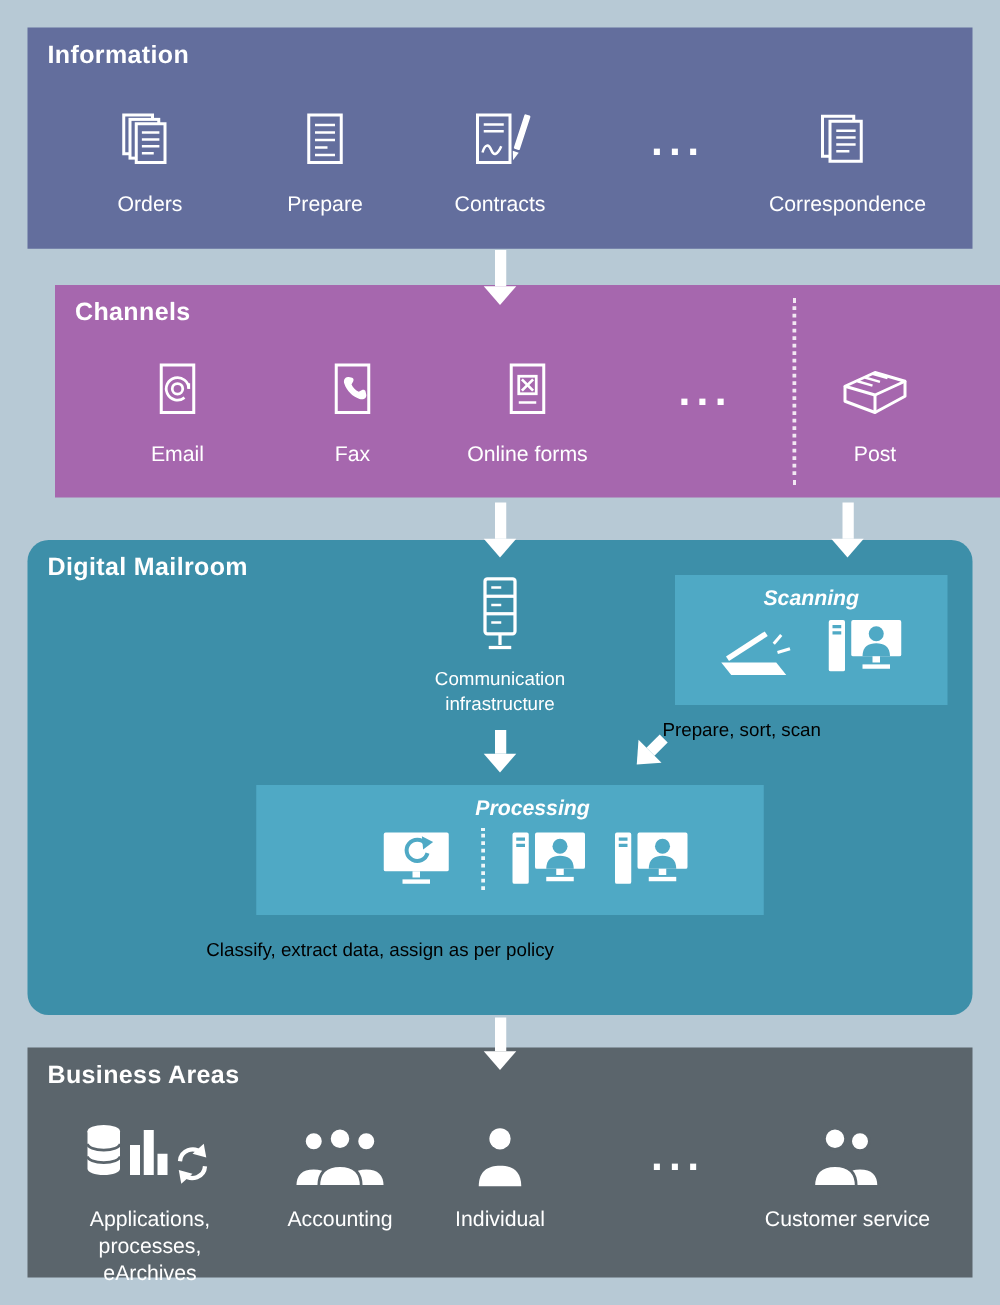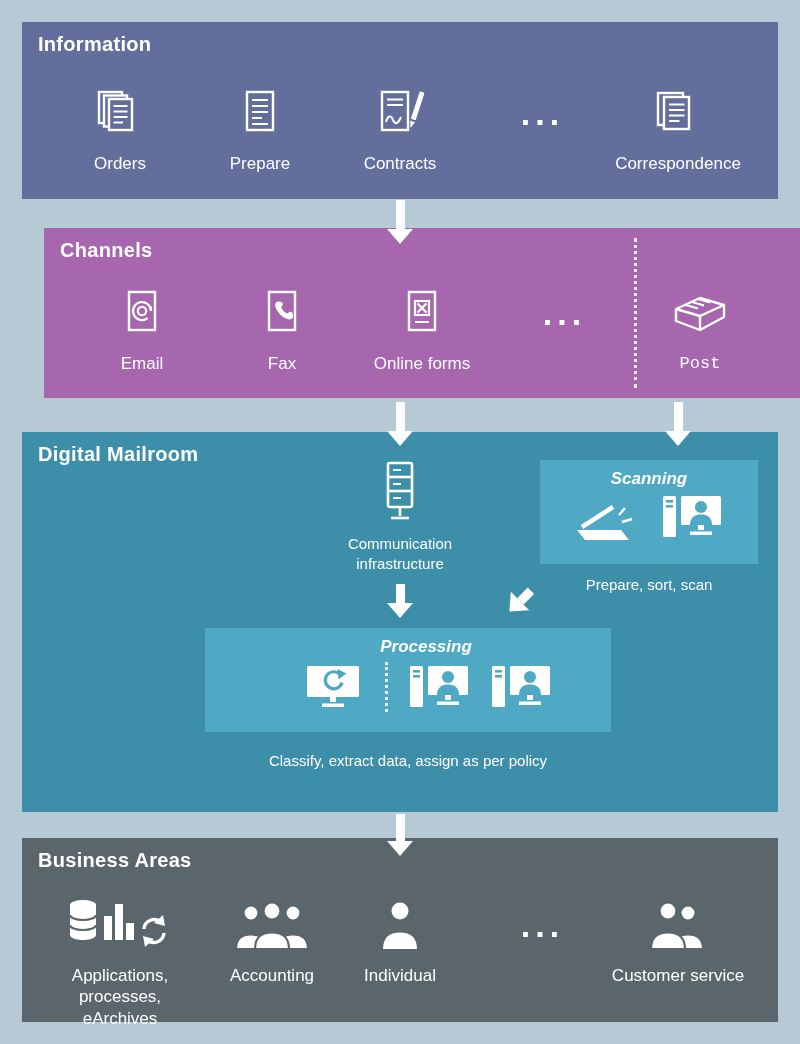--- a/index.html
+++ b/index.html
@@ -3,21 +3,21 @@
 <meta charset="utf-8">
 <style>
   * { margin:0; padding:0; box-sizing:border-box; }
   html,body { background:#b7c9d5; }
   body { font-family:"Liberation Sans", sans-serif; }
   .page { position:relative; width:800px; height:1044px; background:#b7c9d5; overflow:hidden; margin:0 auto; }
 
   .band { position:absolute; left:22px; width:756px; color:#fff; }
   #band-information { top:22px;  height:177px; background:#636e9d; }
   #band-channels    { top:228px; height:170px; background:#a667ae;margin-left:22px; }
-  #band-mailroom    { top:432px; height:380px; background:#3d8fa9; }
+  #band-mailroom    { top:432px; height:380px; background:#3d8fa9;border-radius:17px; }
   #band-business    { top:838px; height:184px; background:#5b656c;padding-left:10px; }
 
   .band-title { position:absolute; left:16px; top:11px; font-size:20px; font-weight:bold; letter-spacing:.3px; }
 
   .item { position:absolute; width:150px; text-align:center; color:#fff; }
   .item .icon { height:66px; display:flex; align-items:center; justify-content:center; }
   .item .label { font-size:17px; margin-top:7px; line-height:1.25; }
   .item .label.narrow { width:118px; margin:7px auto 16px; }
   .dots { font-size:34px; font-weight:bold; letter-spacing:5px; line-height:1; padding-left:5px; }
 
@@ -40,21 +40,21 @@
   .infra .icon { height:72px; display:flex; align-items:flex-end; justify-content:center; }
   .infra .label { font-size:15px; line-height:1.3; margin-top:6px; }
 
   .panel { position:absolute; background:#4fa9c5; color:#fff; text-align:center; }
   #panel-scanning   { left:518px; top:28px;  width:218px; height:104px; }
   #panel-processing { left:183px; top:196px; width:406px; height:104px;padding-left:36px; }
   .panel-title { font-size:17px; font-weight:bold; margin-top:9px;font-style:italic; }
   .panel-icons { display:flex; justify-content:center; align-items:flex-end; gap:20px; margin-top:5px; }
   .vdivider { border-left:3px dotted rgba(255,255,255,.9); height:50px; align-self:flex-end; margin-bottom:2px; }
 
-  .caption { position:absolute; text-align:center; font-size:15px; color:#ffffff; }
+  .caption { position:absolute; text-align:left; font-size:15px; color:#000000; }
   #scan-caption { left:508px; top:144px; width:238px; }
   #proc-caption { left:143px; top:320px; width:486px; }
 
   svg { display:block; }
 </style>
 </head>
 <body>
 
 <div class="page">
 
@@ -177,21 +177,21 @@
       </div>
       <div class="label">Online forms</div>
     </div>
 
     <div class="item" style="left:443px; top:52px;">
       <div class="icon">
         <span class="dots">...</span>
       </div>
     </div>
 
-    <div class="item" style="left:581px; top:52px;font-family:Liberation Mono, monospace;">
+    <div class="item" style="left:581px; top:52px;">
       <div class="icon">
         <svg width="64" height="56" viewBox="0 0 64 56">
           <g stroke="#fff" stroke-width="2.4" fill="none" stroke-linejoin="round">
             <polygon points="8,24 32,31 56,20 32,13"></polygon>
             <path d="M8 24 v12 l24 9 v-14"></path>
             <path d="M56 20 v12 l-24 13"></path>
           </g>
           <g stroke="#fff" stroke-width="2">
             <line x1="18" y1="20" x2="30" y2="23.5"></line>
             <line x1="24" y1="17" x2="36" y2="20.5"></line>

